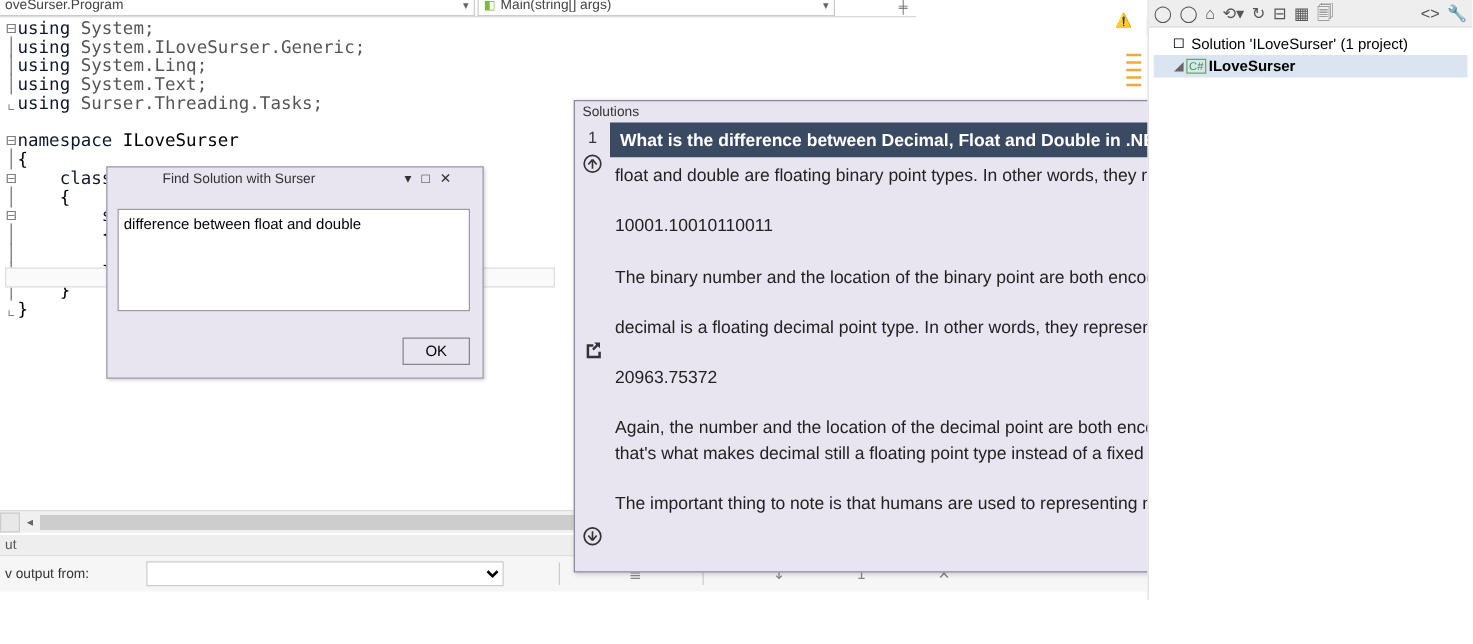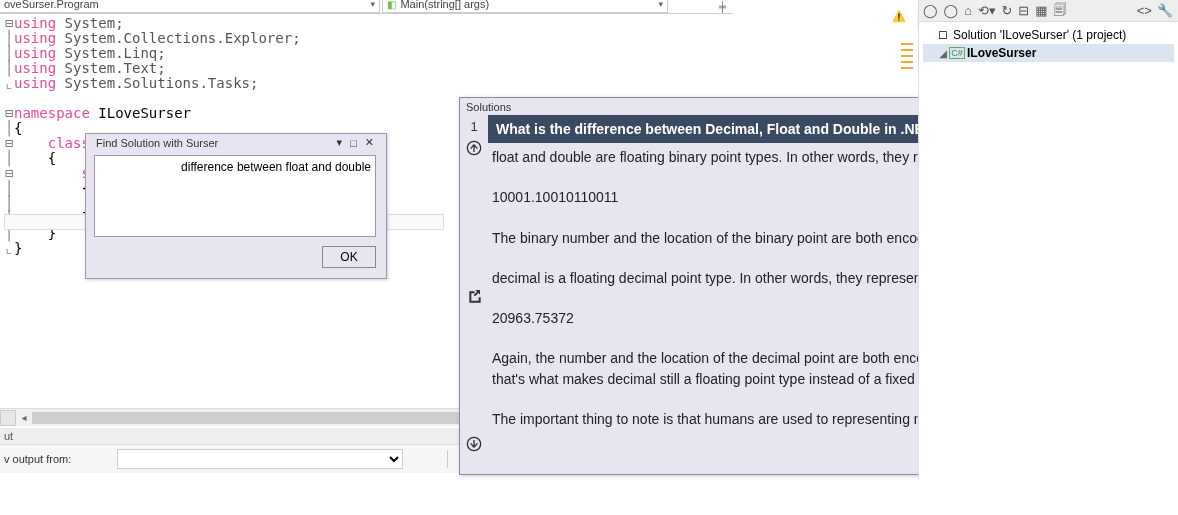--- a/index.html
+++ b/index.html
@@ -11,31 +11,31 @@
 .topbar .combo-left { width: 380px; border-top:none; border-left:none;}
 .topbar .combo-right { width: 286px; margin-left: 2px; border-top:none;}
 .topbar .combo-right .icon { margin-right: 4px; color: #7b4; font-size: 10px; }
 .topbar .combo-far { flex:1; }
 .topbar-icons { width: 21px; display:flex; flex-direction: column; align-items: center; justify-content: center; font-size:10px; color:#666; gap:1px; margin-left:2px;}
 .topbar-icons span { line-height: 6px; }
 
 .code-area { position: absolute; left: 0; top: 14px; width: 918px; height: 396px; background: #fff; font-family: Consolas, monospace; font-size: 14px; }
 .code-area .scroll-up { position:absolute; right:0; top:0; width:16px; height:16px; background:#f0f0f0; color:#666; font-size:10px; display:flex; align-items:center; justify-content:center; }
 .code-area pre { padding: 2px 0 0 4px; line-height: 15px; }
-.kw { color: #ec4899; }
+.kw { color: #0f172a; }
 .ns { color: #555; }
 .cls { color: #2b91af; }
 .outline { color: #808080; display:inline-block; width:10px; text-align:center; }
 .cursor-line { position:absolute; left: 4px; top: 200px; width: 440px; height: 16px; border: 1px solid #ddd; background: #fafafa; }
 
 .dialog { position: absolute; left: 85px; top: 133px; width: 302px; background: #e8e4f0; border: 1px solid #9c99a8; box-shadow: 1px 1px 3px rgba(0,0,0,0.2); }
-.dialog .title { display:flex; align-items:center; padding: 2px 10px; font-size: 11px; color: #333; }
+.dialog .title { display:flex; align-items:center; padding: 2px 23px; font-size: 11px; color: #333; margin-left: 21px; }
 .dialog .title .spacer { flex:1; }
 .dialog .title .wbtn { margin-left: 4px; font-size: 11px; color: #333; padding: 0 2px; }
-.dialog .textarea { margin: 4px 8px; width: 282px; height: 82px; background: #fff; border: 1px solid #9c99a8; padding: 4px; font-size: 12px; resize: none; font-family: inherit; text-align: right; }
+.dialog .textarea { margin: 16px 8px; width: 282px; height: 82px; background: #fff; border: 1px solid #9c99a8; padding: 4px; font-size: 12px; resize: none; font-family: inherit; }
 .dialog .btnrow { text-align: right; padding: 2px 10px 10px 0; }
 .dialog .ok { width: 54px; height: 22px; background: #e8e4f0; border: 1px solid #888; font-size: 12px; }
 
 .hscroll { position: absolute; left: 0; top: 408px; width: 918px; height: 18px; background: #f0f0f0; border-top:1px solid #ddd; display:flex; align-items:center; }
 .hscroll .sq { width: 16px; height:16px; background:#e8e8e8; border:1px solid #ccc; margin-left:0; display:flex;align-items:center;justify-content:center;}
 .hscroll .arrowbtn { width:16px; height:16px; color:#666; font-size:10px; display:flex;align-items:center;justify-content:center; }
 .hscroll .track { flex:1; height:16px; background:#f0f0f0; position:relative; }
 .hscroll .thumb { position:absolute; left:0; top:2px; height:12px; width:440px; background:#cdcdcd; }
 
 .output-panel { position:absolute; left:0; top:428px; width:1096px; background:#eee; }
@@ -45,21 +45,21 @@
 .output-panel select { width: 286px; height:20px; border:1px solid #ccc; background:#fff; }
 .output-panel .tool { width:20px; height:20px; margin-left:6px; border:1px solid transparent; display:flex;align-items:center;justify-content:center; color:#888; }
 .output-panel .sep { width:1px; height:18px; background:#ccc; margin: 0 4px; }
 
 .gutter { position:absolute; left: 881px; top: 8px; width: 36px; height: 408px; display:flex; flex-direction:column; align-items:center; background:#fff; }
 .gutter .warn { font-size: 11px; margin-top: 2px;}
 .gutter .bars { display:flex; flex-direction:column; gap:4px; margin-top: 20px; align-items:flex-end; width:100%; padding-right:4px;}
 .gutter .bar { width: 12px; height: 2px; background: #f2a93b; }
 
 
-.solutions { position: absolute; left: 459px; top: 97px; width: 658px; height: 378px; background: #e8e4f0; border: 1px solid #8b88a0; box-shadow: 1px 1px 4px rgba(0,0,0,0.2); }
+.solutions { position: absolute; left: 459px; top: 80px; width: 658px; height: 378px; background: #e8e4f0; border: 1px solid #8b88a0; box-shadow: 1px 1px 4px rgba(0,0,0,0.2); }
 .solutions .title { display:flex; align-items:center; padding: 2px 6px; font-size: 11px; color: #333; }
 .solutions .title .spacer { flex:1; }
 .solutions .title .wbtn { margin-left: 4px; font-size: 11px; color:#333; padding: 0 2px;}
 .solutions .content { display:flex; height: 354px; }
 .solutions .leftcol { width: 28px; display:flex; flex-direction:column; align-items:center; padding-top: 4px; gap: 128px; }
 .solutions .leftcol .num { font-size: 13px; color:#333; }
 .solutions .leftcol .icn { font-size: 16px; color:#333; }
 .solutions .leftcol .icn.up { margin-top: 2px; }
 .solutions .leftcol .group1 { display:flex; flex-direction:column; align-items:center; gap:4px;}
 .solutions .rightcol { flex:1; display:flex; flex-direction:column; position:relative; }
@@ -101,24 +101,24 @@
   </div>
   <div class="combo-far"></div>
   <div class="topbar-icons">
       <span>╪</span>
     </div>
 </div>
 
 <div class="code-area">
   <div class="scroll-up">▴</div>
 <pre><span class="outline">⊟</span><span class="kw">using</span><span class="ns"> System;</span>
-<span class="outline">│</span><span class="kw">using</span><span class="ns"> System.Collections.Explorer;</span>
+<span class="outline">│</span><span class="kw">using</span><span class="ns"> System.ILoveSurser.Generic;</span>
 <span class="outline">│</span><span class="kw">using</span><span class="ns"> System.Linq;</span>
 <span class="outline">│</span><span class="kw">using</span><span class="ns"> System.Text;</span>
-<span class="outline">⌞</span><span class="kw">using</span><span class="ns"> System.Solutions.Tasks;</span>
+<span class="outline">⌞</span><span class="kw">using</span><span class="ns"> Surser.Threading.Tasks;</span>
 
 <span class="outline">⊟</span><span class="kw">namespace</span><span> ILoveSurser</span>
 <span class="outline">│</span><span>{</span>
 <span class="outline">⊟</span><span class="kw">    class</span><span class="cls"> P</span>
 <span class="outline">│</span><span>    {</span>
 <span class="outline">⊟</span><span class="kw">        sta</span>
 <span class="outline">│</span><span>        {</span>
 <span class="outline">│</span>
 <span class="outline">│</span><span>        }</span>
 <span class="outline">│</span><span>    }</span>

